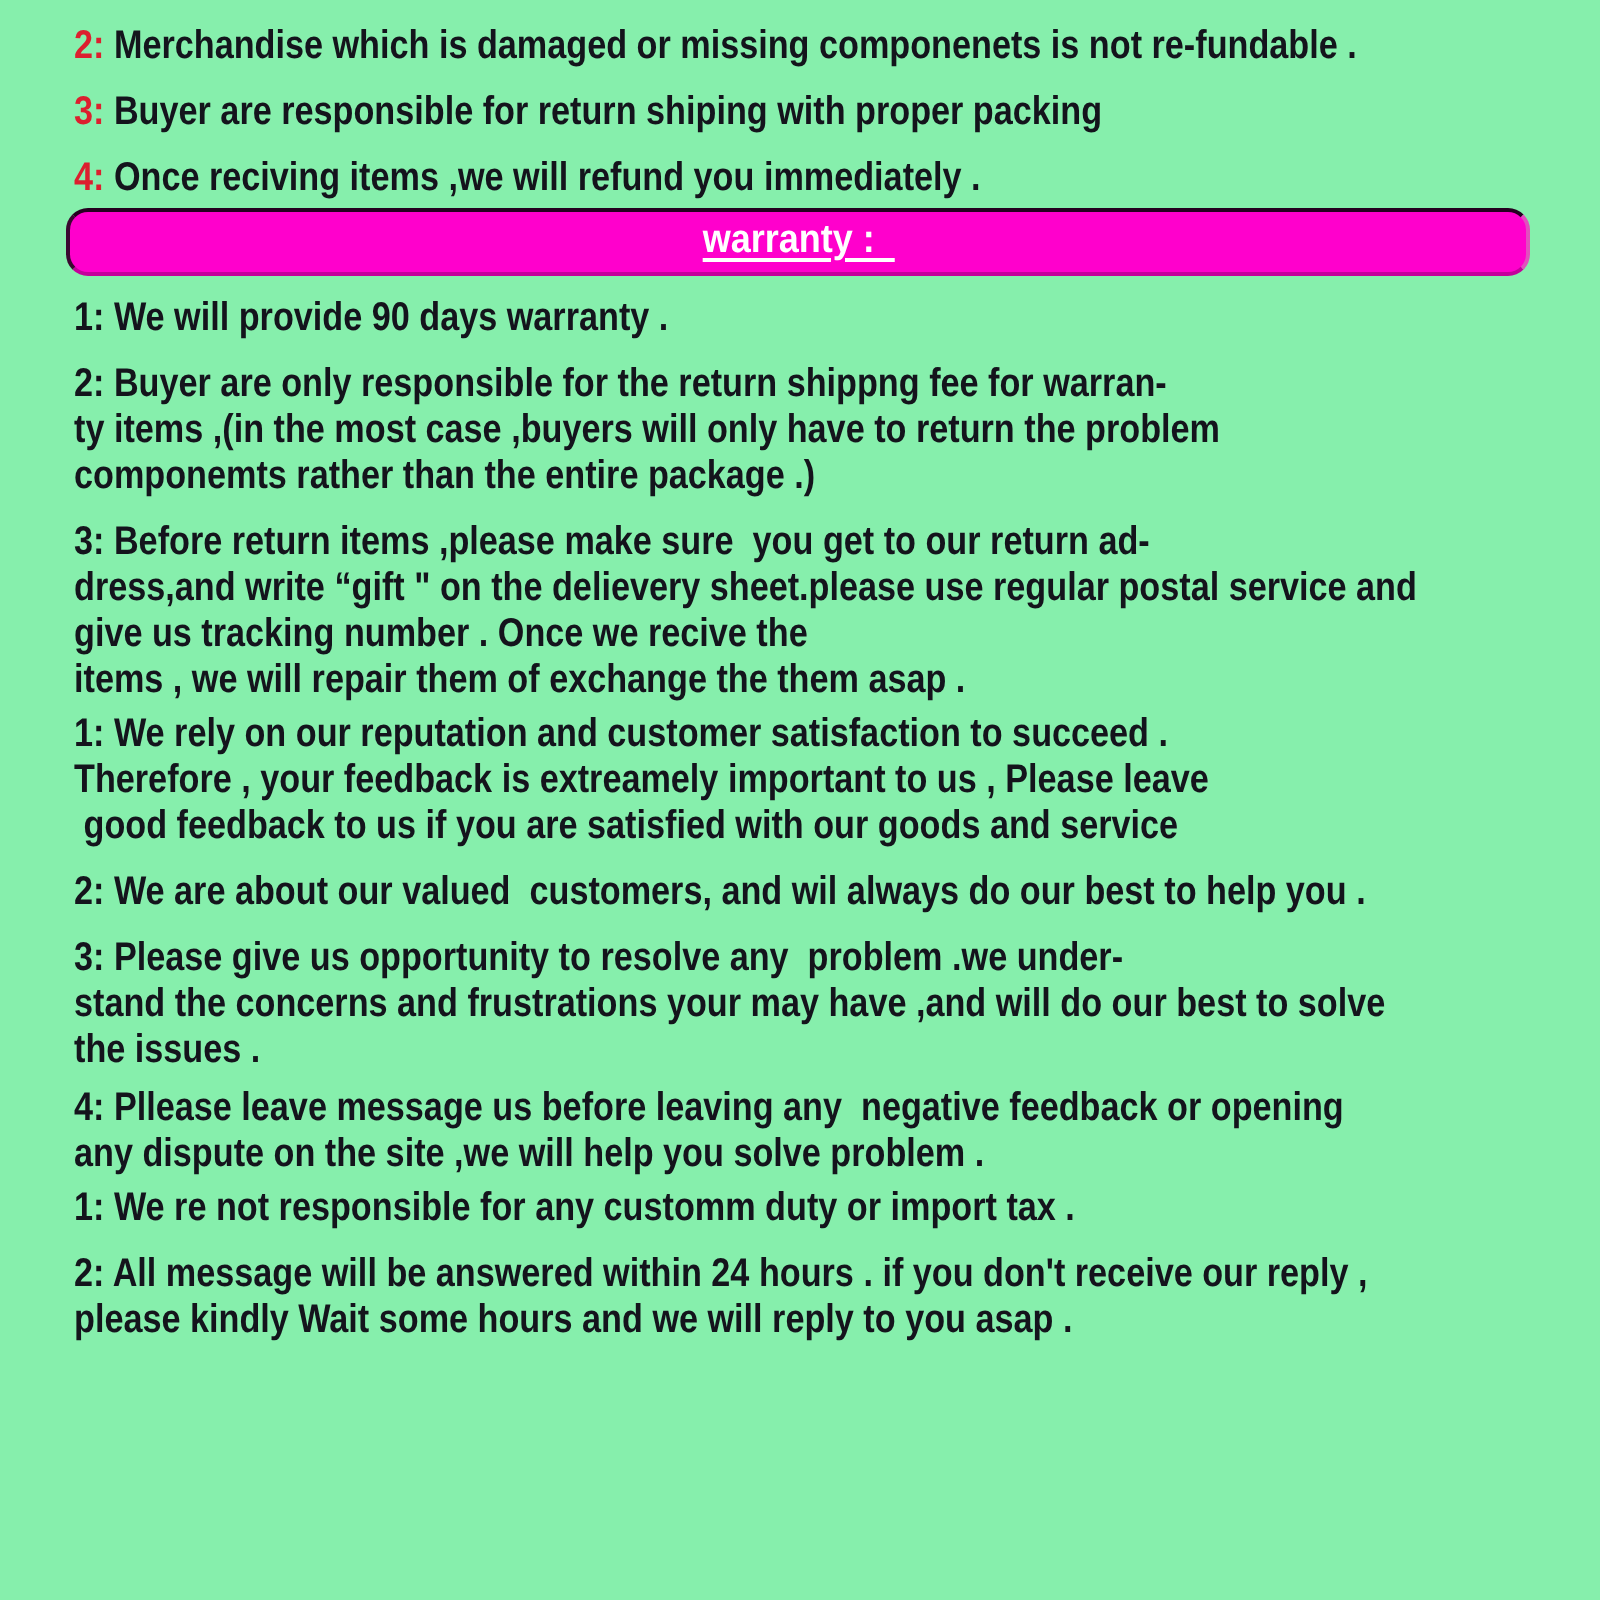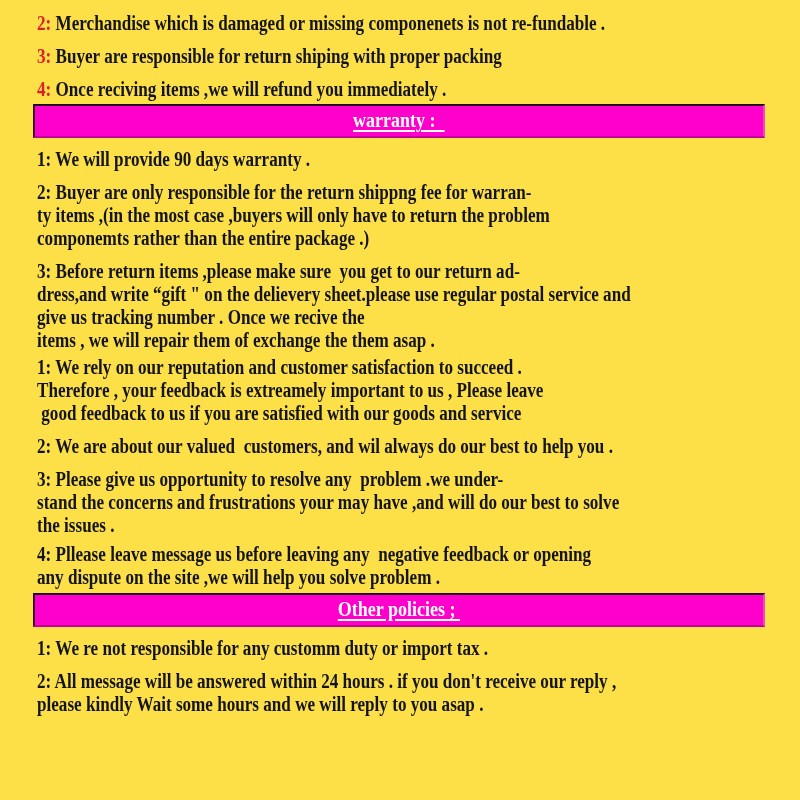--- a/index.html
+++ b/index.html
@@ -1,22 +1,22 @@
 <!DOCTYPE html>
 <html><head>
 <meta charset="utf-8">
 <style>
   html, body { margin: 0; padding: 0; background: #ffffff; }
   .page {
     position: relative;
     width: 800px;
     height: 800px;
-    background: #fde047;
+    background: #86efac;
     overflow: hidden;
-    font-family: Liberation Serif, serif;
+    font-family: Liberation Sans, sans-serif;
     font-weight: bold;
     color: #14141c;
   }
   .content {
     padding: 12px 0 0 37px;
   }
   
   .para {
     margin: 0 0 11px 0;
     line-height: 22px;
@@ -36,20 +36,21 @@
     box-sizing: border-box;
     width: 732px;
     height: 34px;
     margin: 4px 0 10px -4px;
     background: #ff00cc;
     border-top: 2px solid #250020;
     border-left: 2px solid #3a0830;
     border-right: 2px solid #e14fbe;
     border-bottom: 2px solid #c4009b;
     text-align: center;
+    border-radius: 11px;
   }
   .banner-title {
     display: inline-block;
     line-height: 29px;
     font-size: 20px;
     color: #ffffff;
     text-decoration: underline;
     text-decoration-thickness: 2px;
     text-underline-offset: 3px;
     transform: scaleX(0.9);
@@ -79,22 +80,19 @@
       <p class="para mb4"><span class="num">3: </span><span class="line">Before return items ,please make sure  you get to our return ad-</span><span class="line block">dress,and write “gift " on the delievery sheet.please use regular postal service and</span><span class="line block">give us tracking number . Once we recive the</span><span class="line block">items , we will repair them of exchange the them asap .</span></p>
     </div>
 
     <div class="sect">
       <p class="para"><span class="num">1: </span><span class="line">We rely on our reputation and customer satisfaction to succeed .</span><span class="line block">Therefore , your feedback is extreamely important to us , Please leave</span><span class="line block"> good feedback to us if you are satisfied with our goods and service</span></p>
       <p class="para"><span class="num">2: </span><span class="line">We are about our valued  customers, and wil always do our best to help you .</span></p>
       <p class="para mb6"><span class="num">3: </span><span class="line">Please give us opportunity to resolve any  problem .we under-</span><span class="line block">stand the concerns and frustrations your may have ,and will do our best to solve</span><span class="line block">the issues .</span></p>
       <p class="para mb4"><span class="num">4: </span><span class="line">Pllease leave message us before leaving any  negative feedback or opening</span><span class="line block">any dispute on the site ,we will help you solve problem .</span></p>
     </div>
 
-    <div class="banner mt2">
-      <span class="banner-title">Other policies ; </span>
-    </div>
     <div class="sect">
       <p class="para"><span class="num">1: </span><span class="line">We re not responsible for any customm duty or import tax .</span></p>
       <p class="para"><span class="num">2: </span><span class="line">All message will be answered within 24 hours . if you don't receive our reply ,</span><span class="line block">please kindly Wait some hours and we will reply to you asap .</span></p>
     </div>
 
   </div>
 </div>
 
 </body></html>

